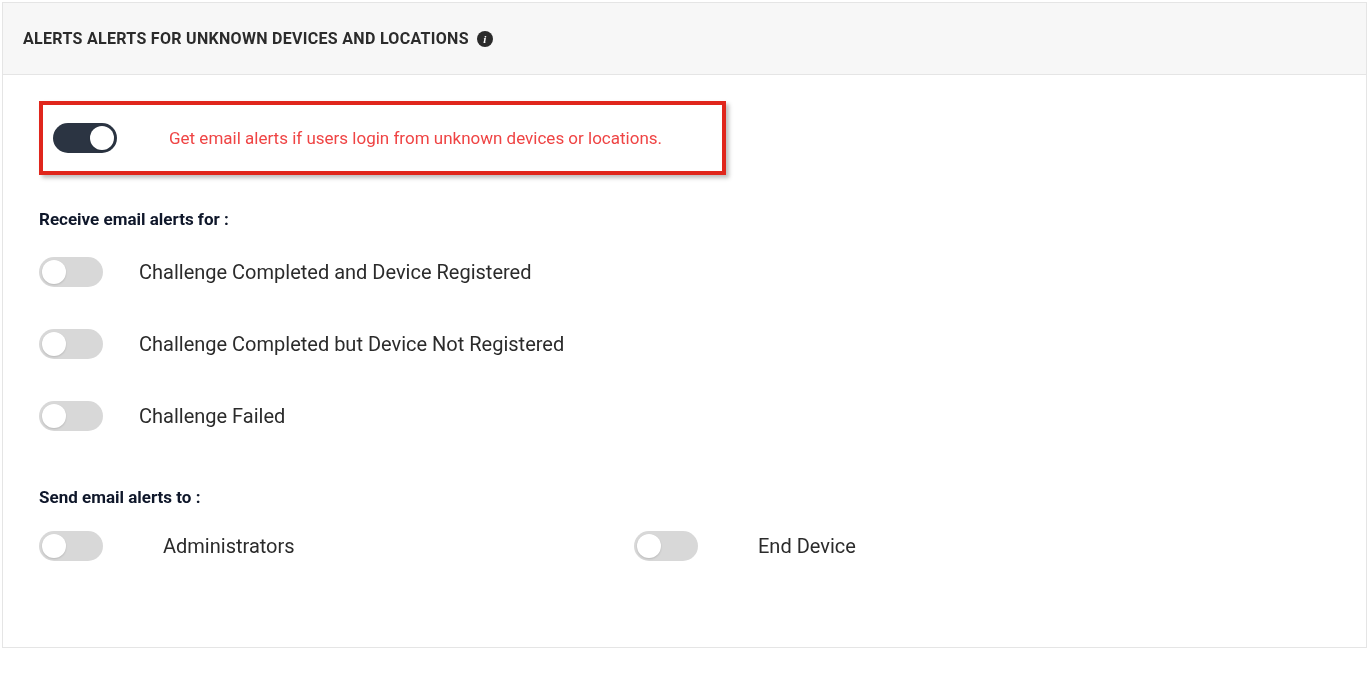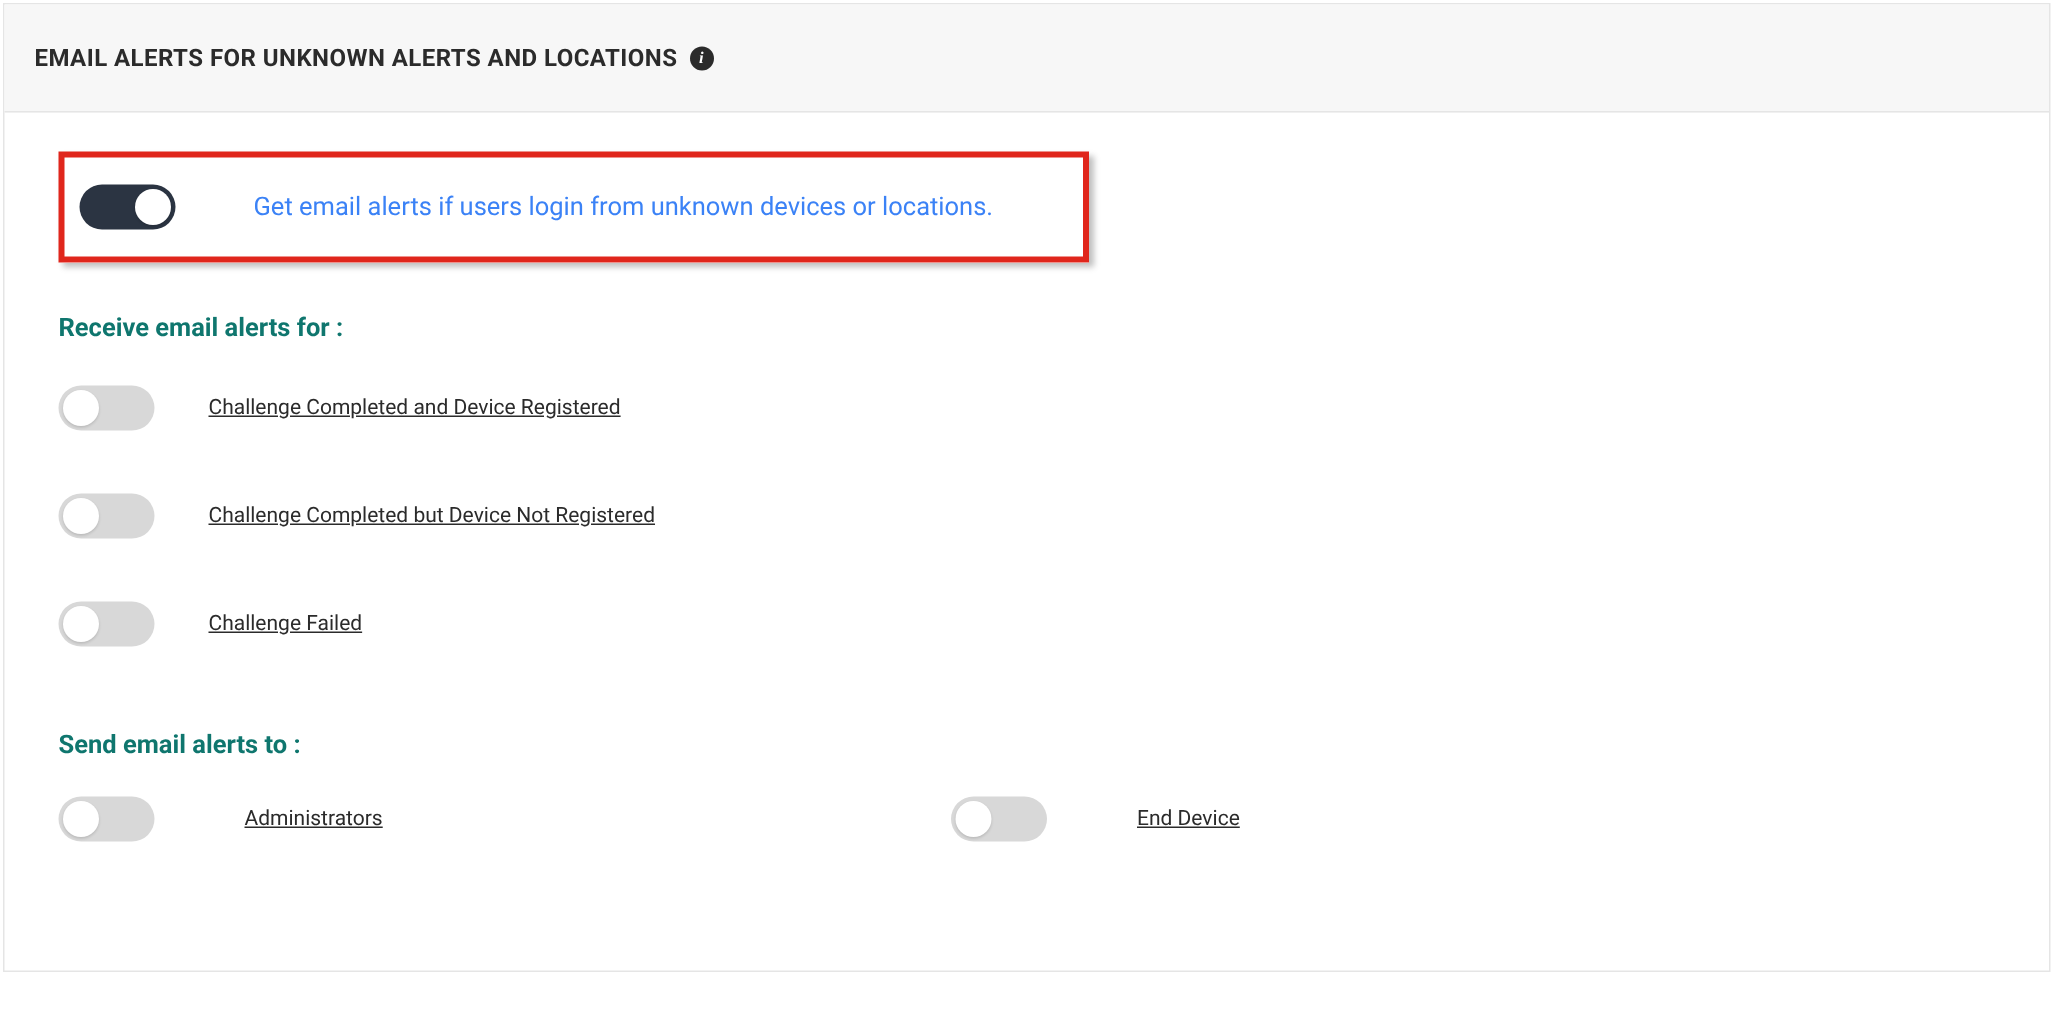--- a/index.html
+++ b/index.html
@@ -81,38 +81,37 @@
     box-shadow: 0 1px 2px rgba(0,0,0,0.15);
   }
   .toggle.on .toggle-knob {
     right: 3px;
   }
   .toggle.off .toggle-knob {
     left: 3px;
   }
   .highlight-text {
     font-size: 17px;
-    color: #3b82f6;
+    color: #ef4444;
   }
   .section-label {
     font-size: 17px;
     font-weight: 700;
-    color: #0f766e;
+    color: #0f172a;
     margin-bottom: 28px;
   }
   .toggle-row {
     display: flex;
     align-items: center;
     gap: 36px;
     margin-bottom: 42px;
   }
   .toggle-row-label {
-    font-size: 14px;
+    font-size: 20px;
     color: #2b2b2b;
-    text-decoration: underline;
   }
   .recipients-row {
     display: flex;
     align-items: center;
     margin-bottom: 50px;
   }
   .recipients-group {
     display: flex;
     align-items: center;
     gap: 60px;
@@ -138,21 +137,21 @@
     font-size: 15px;
     outline: none;
   }
 </style>
 </head>
 <body>
 
 <div class="panel">
 
   <div class="panel-header">
-    <span class="panel-header-title">EMAIL ALERTS FOR UNKNOWN ALERTS AND LOCATIONS</span>
+    <span class="panel-header-title">ALERTS ALERTS FOR UNKNOWN DEVICES AND LOCATIONS</span>
     <span class="info-icon">i</span>
   </div>
 
   <div class="panel-body">
 
     <div class="highlight-box">
       <div class="toggle on">
         <div class="toggle-knob"></div>
       </div>
       <span class="highlight-text">Get email alerts if users login from unknown devices or locations.</span>

